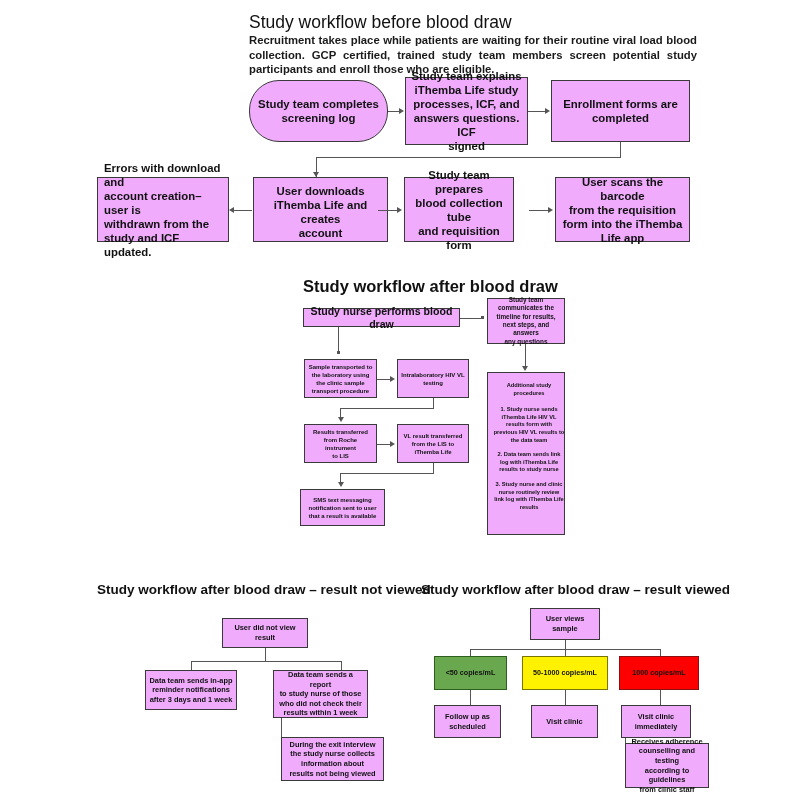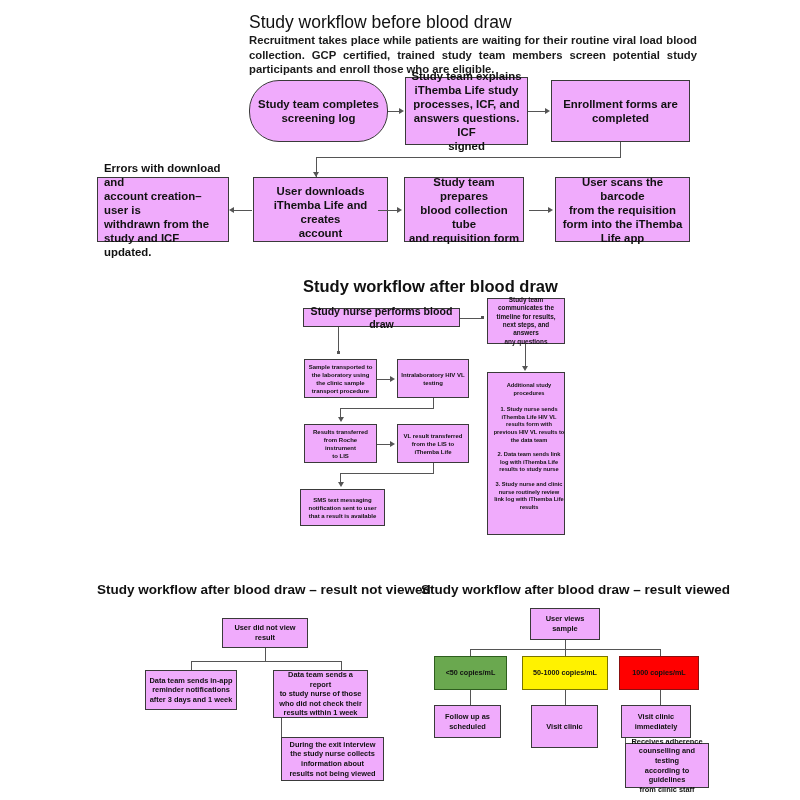--- a/index.html
+++ b/index.html
@@ -142,21 +142,21 @@
 withdrawn from the
 study and ICF updated.</span>
   </div>
 
   <div class="box t-lg" style="left:253px; top:177px; width:135px; height:65px;align-items:flex-end;">
     <span class="txt">User downloads
 iThemba Life and creates
 account</span>
   </div>
 
-  <div class="box t-lg" style="left:404px; top:177px; width:120px; height:65px;">
+  <div class="box t-lg" style="left:404px; top:177px; width:110px; height:65px;">
     <span class="txt">Study team prepares
 blood collection tube
 and requisition form</span>
   </div>
 
   <div class="box t-lg" style="left:555px; top:177px; width:135px; height:65px;">
     <span class="txt">User scans the barcode
 from the requisition
 form into the iThemba
 Life app</span>
@@ -330,21 +330,21 @@
 
   <div class="ln v" style="left:565px; top:690px; height:22px;"></div>
   <div class="ln h" style="left:531px; top:711px; width:35px;"></div>
 
   <div class="ln v" style="left:660px; top:690px; height:22px;"></div>
 
   <div class="box t-bot" style="left:434px; top:705px; width:67px; height:33px;">
     <span class="txt">Follow up as scheduled</span>
   </div>
 
-  <div class="box t-bot" style="left:531px; top:705px; width:67px; height:43px;">
+  <div class="box t-bot" style="left:531px; top:705px; width:67px; height:33px;">
     <span class="txt">Visit clinic</span>
   </div>
 
   <div class="box t-bot" style="left:621px; top:705px; width:70px; height:33px;">
     <span class="txt">Visit clinic immediately</span>
   </div>
 
   <div class="ln v" style="left:625px; top:738px; height:33px;"></div>
   <div class="ln h" style="left:625px; top:770px; width:18px;"></div>
 

